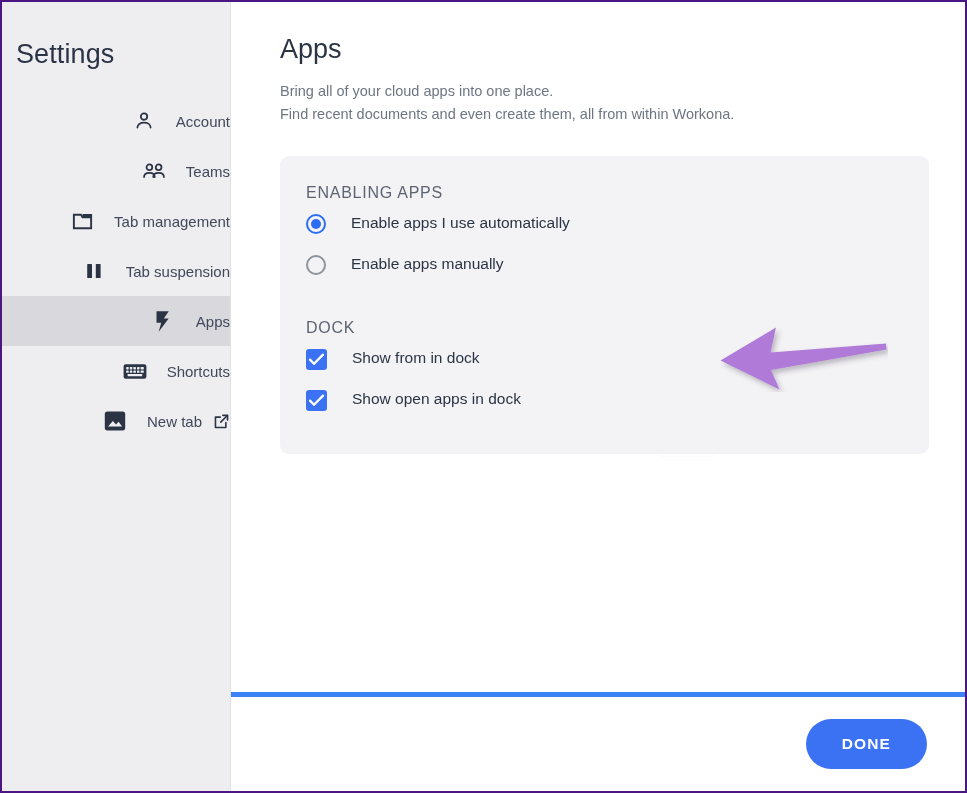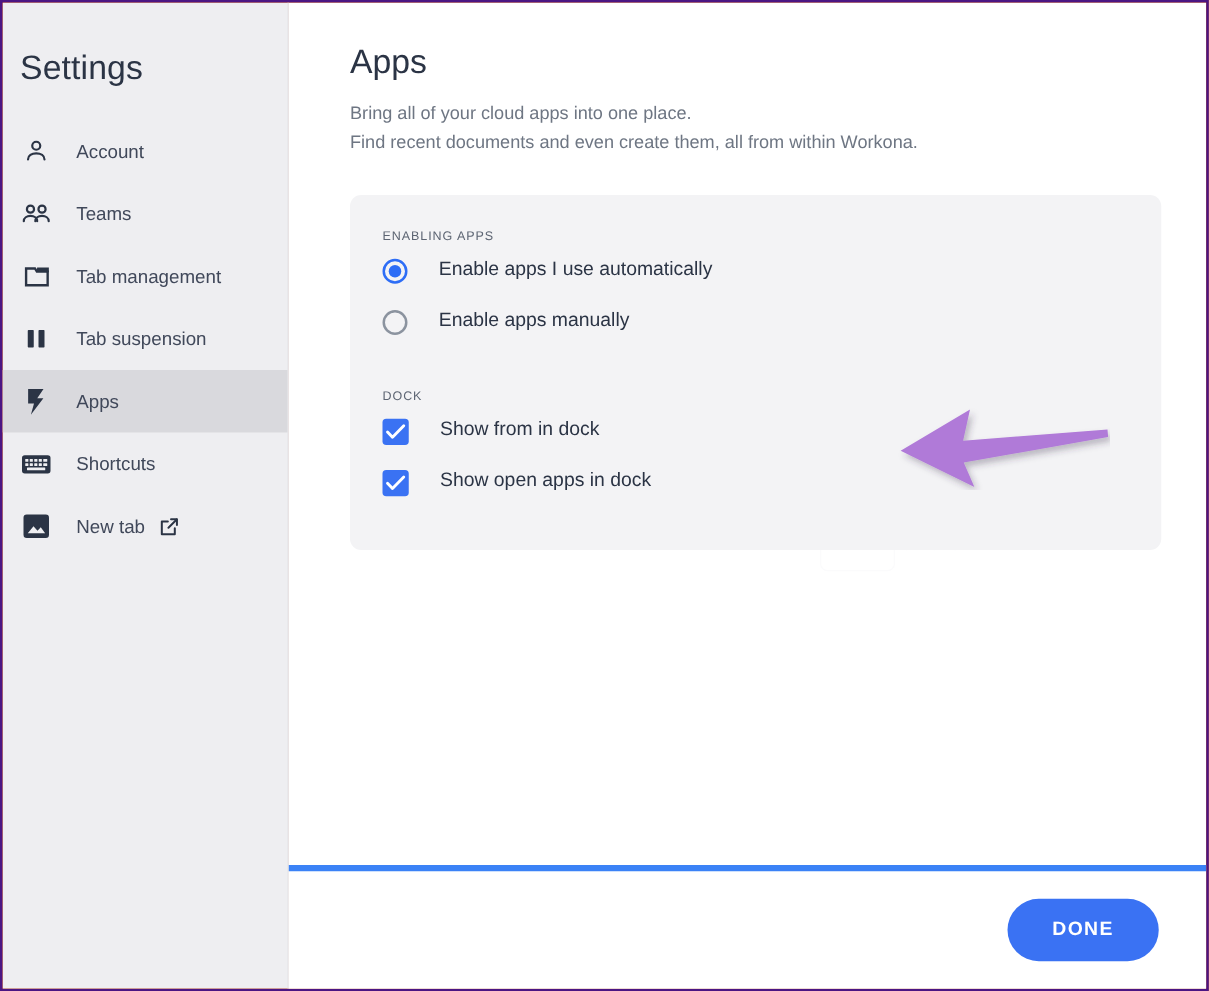--- a/index.html
+++ b/index.html
@@ -14,21 +14,21 @@
     -webkit-font-smoothing: antialiased;
   }
 
   
   #window-frame {
     position: absolute;
     inset: 0;
     width: 967px;
     height: 793px;
     border: 2px solid #4b1583;
-    background: #c2410c;
+    background: #fdba74;
     display: flex;
     overflow: hidden;
   }
 
   
   #sidebar {
     width: 229px;
     height: 100%;
     flex: 0 0 229px;
     background: #eeeef1;
@@ -49,20 +49,21 @@
   #sidebar-nav { margin-top: 26px; }
 
   .nav-item {
     height: 50px;
     display: flex;
     align-items: center;
     padding-left: 14px;
     cursor: pointer;
     color: #40485a;
     font-size: 15px;
+    justify-content: flex-end;
   }
   .nav-item.active { background: #d9d9dd; }
 
   .nav-icon {
     width: 26px;
     height: 26px;
     flex: 0 0 26px;
     display: flex;
     align-items: center;
     justify-content: center;
@@ -114,21 +115,21 @@
   #settings-card {
     margin-top: 30px;
     background: #f3f3f5;
     border-radius: 9px;
     padding: 28px 26px 30px 26px;
     width: 649px;
     position: relative;
   }
 
   .group-heading {
-    font-size: 10px;
+    font-size: 16px;
     letter-spacing: 0.75px;
     color: #5c6472;
     text-transform: uppercase;
     margin-bottom: 12px;
   }
 
   .option-row {
     display: flex;
     align-items: flex-start;
     height: 34px;

